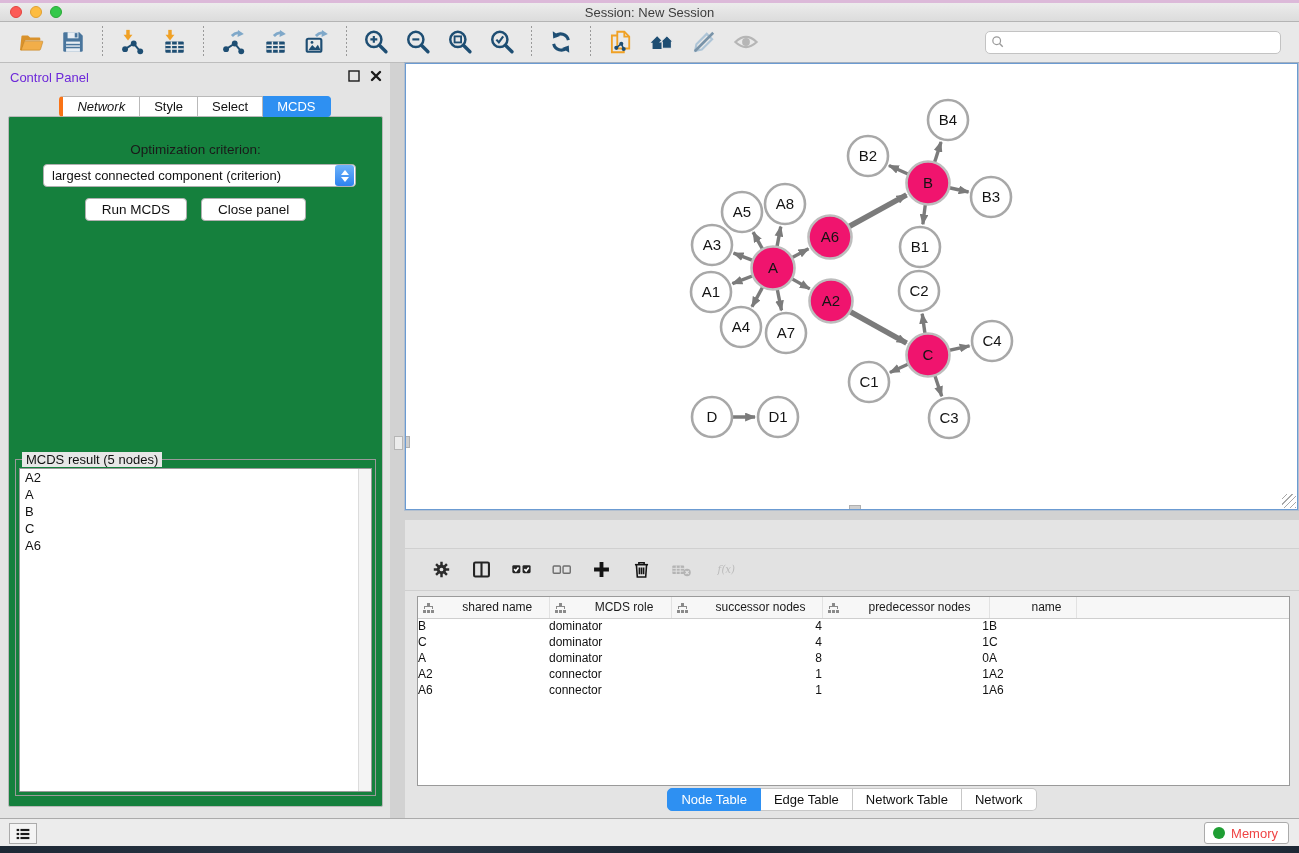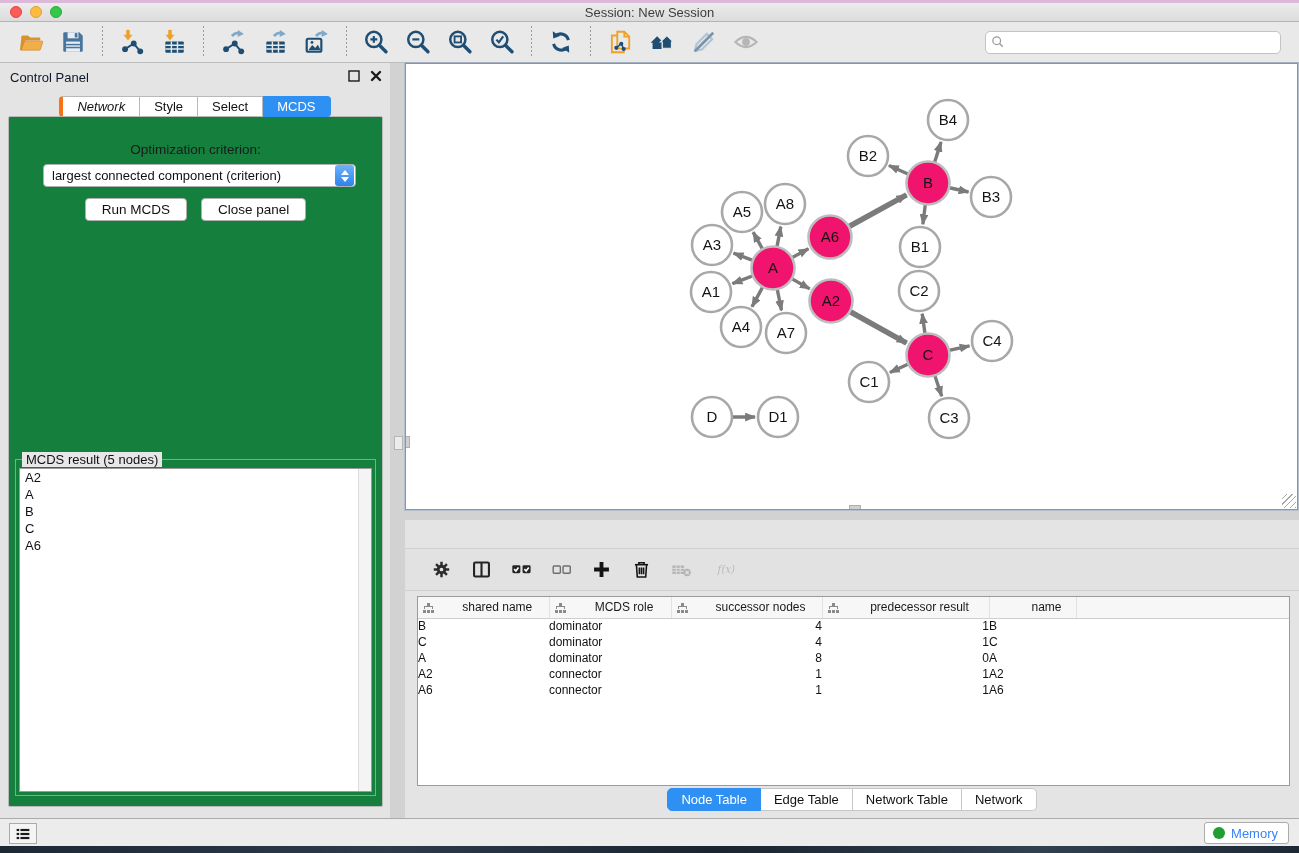--- a/index.html
+++ b/index.html
@@ -32,21 +32,21 @@
   .searchbox svg { width:14px; height:14px; }
   .searchbox input { border:none; outline:none; flex:1; font-size:12px; height:18px; background:transparent; }
 
   
   .workspace { position:absolute; left:390px; top:63px; width:909px; height:755px; background:#d2d2d2; }
   .splitter-nub { position:absolute; left:394px; top:436px; width:9px; height:14px; background:#ececec; border:1px solid #b5b5b5; }
 
   
   .control-panel { position:absolute; left:0; top:63px; width:390px; height:755px; background:#e4e4e4; }
   .panel-header { position:absolute; left:0; top:0; width:100%; height:27px; }
-  .panel-title { position:absolute; left:10px; top:7px; font-size:13px; color:#0f172a; }
+  .panel-title { position:absolute; left:10px; top:7px; font-size:13px; color:#6d28d9; }
   .panel-icons { position:absolute; right:8px; top:7px; display:flex; gap:10px; align-items:center; }
   .panel-icons svg { width:12px; height:12px; }
   .cp-box { position:absolute; left:8px; top:53px; width:375px; height:691px; background:#15803d;
     border:1px solid #b9b9b9; border-radius:2px; }
   .seg-tabs { position:absolute; left:0; right:0; top:33px; display:flex; justify-content:center; z-index:3; }
   .seg-tab { height:21px; padding:0 14px; background:#fff; border:1px solid #b9b9b9; border-left:none;
     font-size:13px; color:#111; display:flex; align-items:center; cursor:default; }
   .seg-tab:first-child { border-left:4px solid #f97316; border-radius:4px 0 0 4px;font-style:italic; }
   .seg-tab:last-child { border-radius:0 4px 4px 0; }
   .seg-tab.active { background:#2e90f2; border-color:#2e90f2; color:#fff; }
@@ -116,21 +116,21 @@
   .tp-tab:first-child { border-left:1px solid #c7c7c7; border-radius:5px 0 0 5px; }
   .tp-tab:last-child { border-radius:0 5px 5px 0; }
   .tp-tab.active { background:#2e90f2; border-color:#2e90f2; color:#fff; }
 
   
   .statusbar { position:absolute; left:0; top:818px; width:1299px; height:28px; background:#ececec; border-top:1px solid #ababab; }
   .sb-listbtn { position:absolute; left:9px; top:4px; width:28px; height:21px; background:#f4f4f4;
     border:1px solid #ababab; display:flex; align-items:center; justify-content:center; }
   .sb-listbtn svg { width:16px; height:14px; }
   .memory-btn { position:absolute; right:10px; top:3px; height:22px; padding:0 10px 0 8px; background:#fff;
-    border:1px solid #ababab; border-radius:3px; display:flex; align-items:center; gap:6px; font-size:13px; color:#3b82f6; }
+    border:1px solid #ababab; border-radius:3px; display:flex; align-items:center; gap:6px; font-size:13px; color:#ef4444; }
   .mem-dot { width:12px; height:12px; border-radius:50%; background:#1e9e33; }
   .desk-bottom { position:absolute; left:0; top:846px; width:1299px; height:7px;
     background:linear-gradient(90deg,#1d2835,#2c3a4a 30%,#1a2430 55%,#31404f 80%,#1d2835); }
 </style>
 </head>
 <body>
 
 <div class="screen">
 
   <div class="desk-top"></div>
@@ -552,21 +552,21 @@
                   <i></i>
                 </span><span>shared name</span></th>
               <th><span class="tree-ic">
                   <i></i>
                 </span><span>MCDS role</span></th>
               <th><span class="tree-ic">
                   <i></i>
                 </span><span>successor nodes</span></th>
               <th><span class="tree-ic">
                   <i></i>
-                </span><span>predecessor result</span></th>
+                </span><span>predecessor nodes</span></th>
               <th><span>name</span></th>
               <th><span></span></th>
             </tr>
           </thead>
         <tbody id="table-body">
             <tr>
               <td class="cl">B</td>
               <td class="cl2">dominator</td>
               <td class="cr">4</td>
               <td class="cr">1</td>

